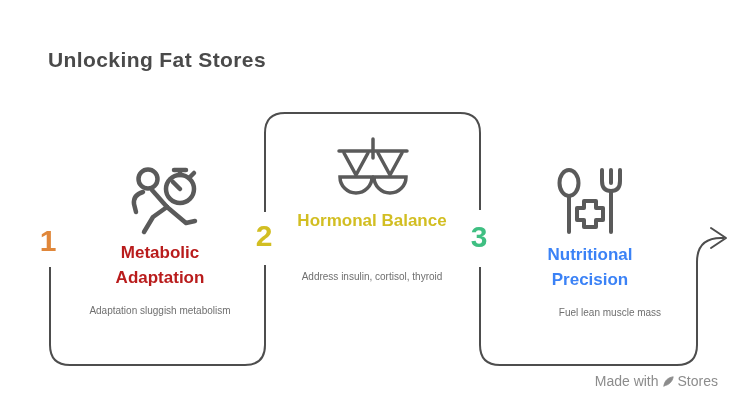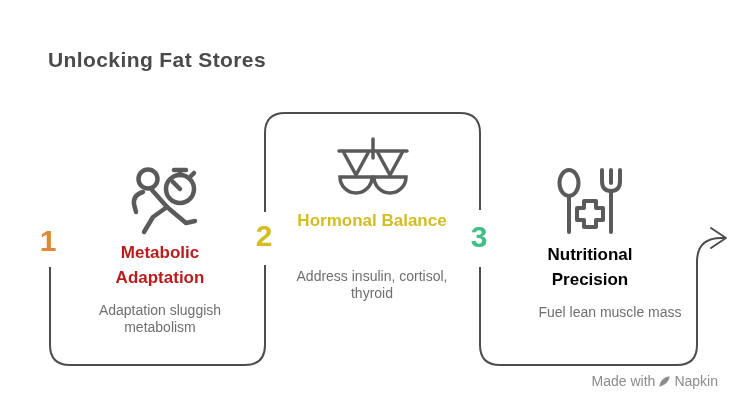--- a/index.html
+++ b/index.html
@@ -40,21 +40,21 @@
     font-size:17px;font-weight:bold;
     line-height:25px;
   }
   #title-1{left:85px;top:240px;}
   #title-2{left:297px;top:208px;}
   #title-3{left:515px;top:242px;}
   .step-desc{
     position:absolute;
     width:156px;
     text-align:center;
-    font-size:14px;
+    font-size:10px;
     line-height:17px;
     color:#6F6F6F;
   }
   #desc-1{left:82px;top:302px;}
   #desc-2{left:294px;top:268px;}
   #desc-3{left:532px;top:304px;}
   .watermark{
     position:absolute;
     right:16px;top:373px;
     display:flex;align-items:center;gap:4px;
@@ -110,27 +110,27 @@
       <path d="M17 30 V66"></path>
       <path d="M50 4 V15 Q50 25 59 25 Q68 25 68 15 V4"></path>
       <path d="M59 4 V17"></path>
       <path d="M59 25 V66"></path>
       <path d="M32 35 H44 V42 H51 V54 H44 V61 H32 V54 H25 V42 H32 Z"></path>
     </g>
   </svg>
 
   <div class="step-title" id="title-1" style="color: #b91c1c;">Metabolic Adaptation</div>
   <div class="step-title" id="title-2" style="color: rgb(210, 190, 34);">Hormonal Balance</div>
-  <div class="step-title" id="title-3" style="color: #000000;">Nutritional Precision</div>
+  <div class="step-title" id="title-3" style="color: #3b82f6;">Nutritional Precision</div>
 
   <div class="step-desc" id="desc-1">Adaptation sluggish metabolism</div>
   <div class="step-desc" id="desc-2">Address insulin, cortisol, thyroid</div>
   <div class="step-desc" id="desc-3">Fuel lean muscle mass</div>
 
   <div class="watermark">
     <span>Made with</span>
     <svg width="11" height="11" viewBox="0 0 14 14" aria-hidden="true">
       <path d="M1 13 C2 6, 6 2, 13 1 C12 7, 8 11, 3 12 Z M1 13 L7 7" fill="#8C8C8C" stroke="#8C8C8C" stroke-width="1"></path>
     </svg>
-    <span>Napkin</span>
+    <span>Stores</span>
   </div>
 
 </div>
 
 </body></html>

